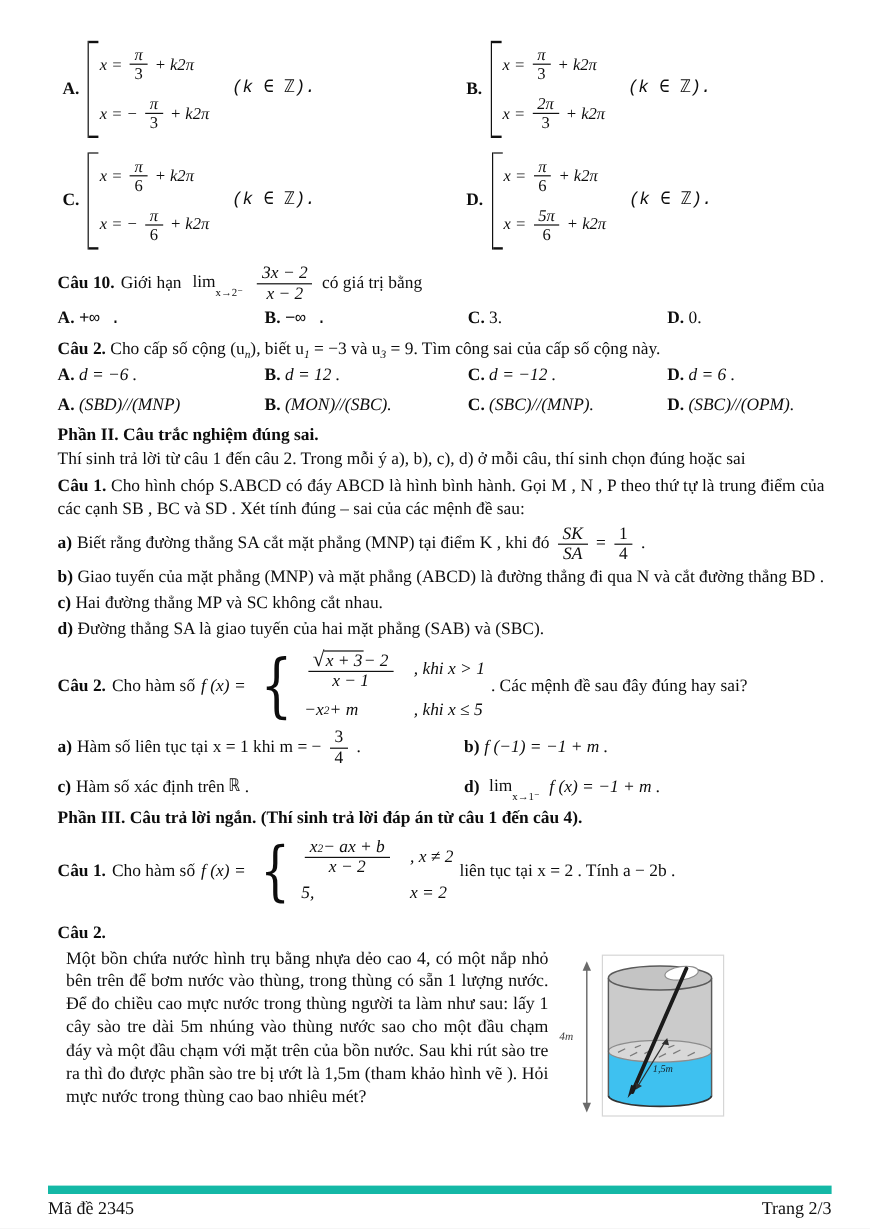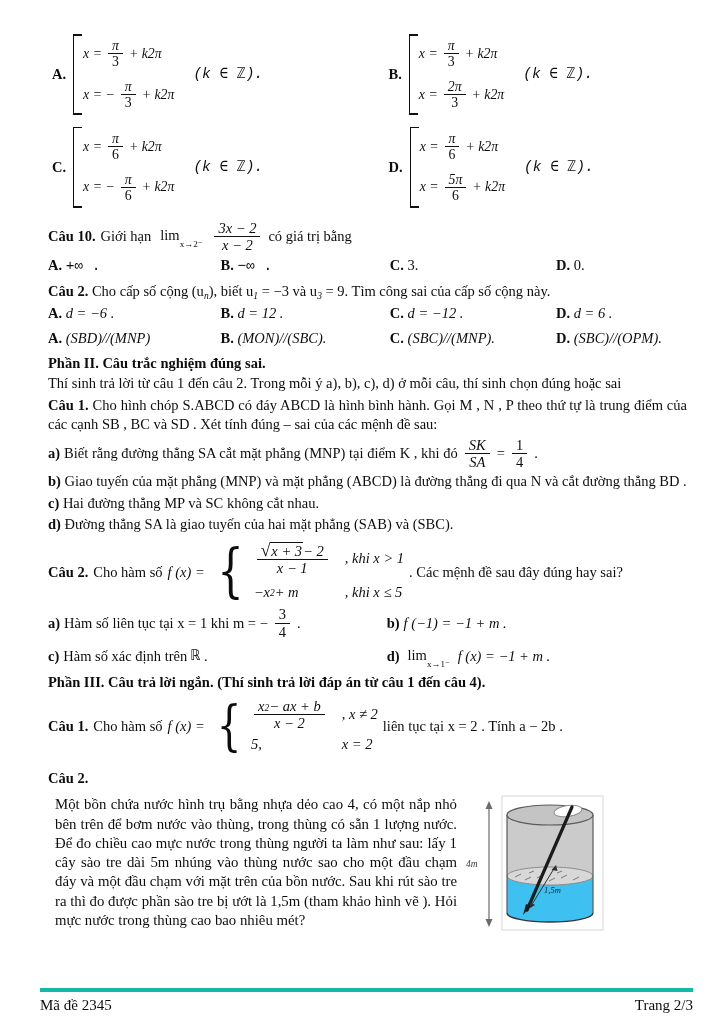--- a/index.html
+++ b/index.html
@@ -39,24 +39,24 @@
   sup{font-size:9.5px;vertical-align:5px;line-height:0}
   sub{font-size:9.5px;vertical-align:-3px;line-height:0;font-style:italic}
   .rad{font-size:1.22em;font-style:normal;line-height:.8}
   .ovl{border-top:1.1px solid #111;padding:0 1px}
   .brace{font-size:58px;font-weight:300;line-height:.85;transform:scaleX(.72);
          font-family:"DejaVu Serif",serif;margin:0 0 0 2px;align-self:center;font-style:normal}
   .brace.small{font-size:54px}
   .pw{display:grid;grid-template-columns:max-content max-content;column-gap:14px;row-gap:7px;align-items:center}
   .pwf{display:flex;align-items:center}
   .heading{margin-top:4px}
-  .p3q2wrap{display:flex;gap:8px;align-items:center;margin-top:2px}
+  .p3q2wrap{display:flex;gap:8px;align-items:flex-start;margin-top:2px}
   .p3q2wrap p{margin:0;flex:0 0 402px;text-align:justify;font-size:14.8px;line-height:1.3;padding-left:7px}
   .figure{flex:0 0 158px;margin-top:4px}
-  .footer{position:absolute;left:40px;right:32px;top:988px;border-top:4px solid #14b8a6;
+  .footer{position:absolute;left:40px;right:32px;top:988px;border-top:7px solid #14b8a6;
           padding-top:4px;display:flex;justify-content:space-between;font-size:15px}
 </style>
 </head>
 <body>
 
 <div class="page">
 
   <div class="q9grid">
 
     <div class="sysopt">

